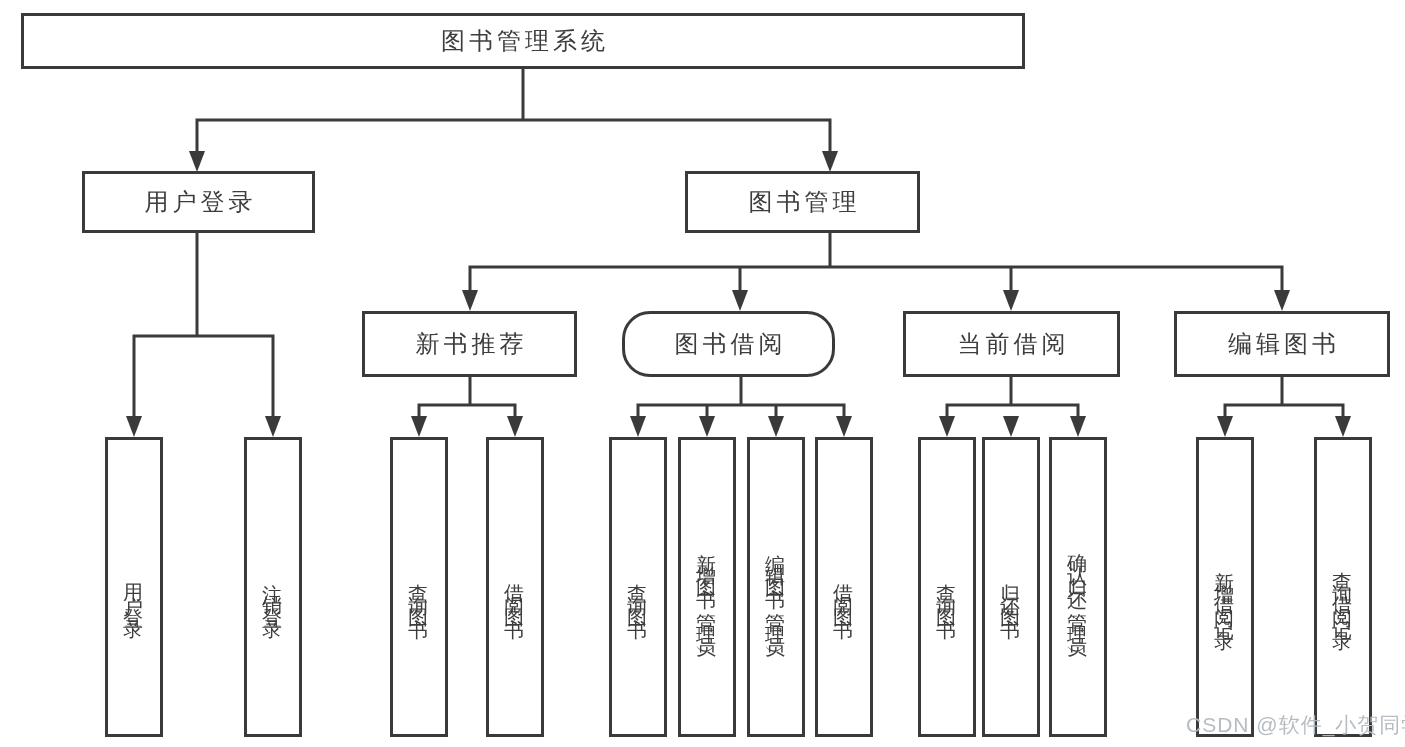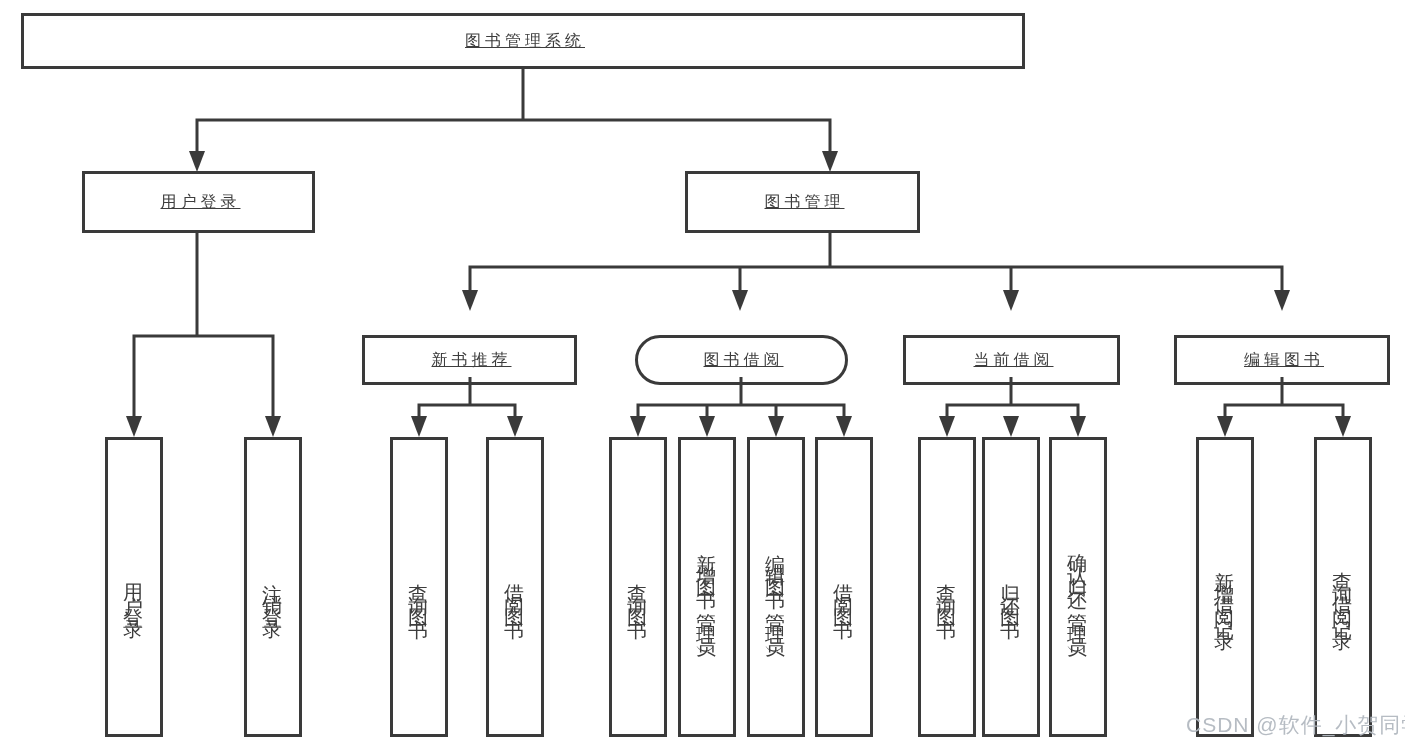--- a/index.html
+++ b/index.html
@@ -23,41 +23,40 @@
     box-sizing: border-box;
     background: #ffffff;
     border: 3px solid #3a3a3a;
     display: flex;
     align-items: center;
     justify-content: center;
     z-index: 1;
     color: #3d3d3d;
   }
   .h-label {
-    font-size: 16px;
+    font-size: 24px;
     letter-spacing: 4px;
     text-indent: 4px;
     white-space: nowrap;
-    text-decoration: underline;
   }
   .leaf .v-label {
     writing-mode: vertical-rl;
     text-orientation: mixed;
     font-size: 20px;
     letter-spacing: 12px;
     white-space: nowrap;
     margin-bottom: -10px;
   }
   
   .n-root   { left: 21px;   top: 13px;  width: 1004px; height: 56px; }
   .n-login  { left: 82px;   top: 171px; width: 233px;  height: 62px; }
   .n-manage { left: 685px;  top: 171px; width: 235px;  height: 62px; }
-  .n-l3     { top: 311px; height: 50px; margin-top: 24px; }
+  .n-l3     { top: 311px; height: 66px; }
   .n-rec    { left: 362px;  width: 215px; }
-  .n-bor    { left: 635px;  width: 213px; border-radius: 28px; }
+  .n-bor    { left: 622px;  width: 213px; border-radius: 28px; }
   .n-cur    { left: 903px;  width: 217px; }
   .n-his    { left: 1174px; width: 216px; }
   .leaf     { top: 437px; height: 300px; width: 58px; }
   .lf-1  { left: 105px; }  .lf-2  { left: 244px; }
   .lf-3  { left: 390px; }  .lf-4  { left: 486px; }
   .lf-5  { left: 609px; }  .lf-6  { left: 678px; }
   .lf-7  { left: 747px; }  .lf-8  { left: 815px; }
   .lf-9  { left: 918px; }  .lf-10 { left: 982px; }
   .lf-11 { left: 1049px; } .lf-12 { left: 1196px; }
   .lf-13 { left: 1314px; }

